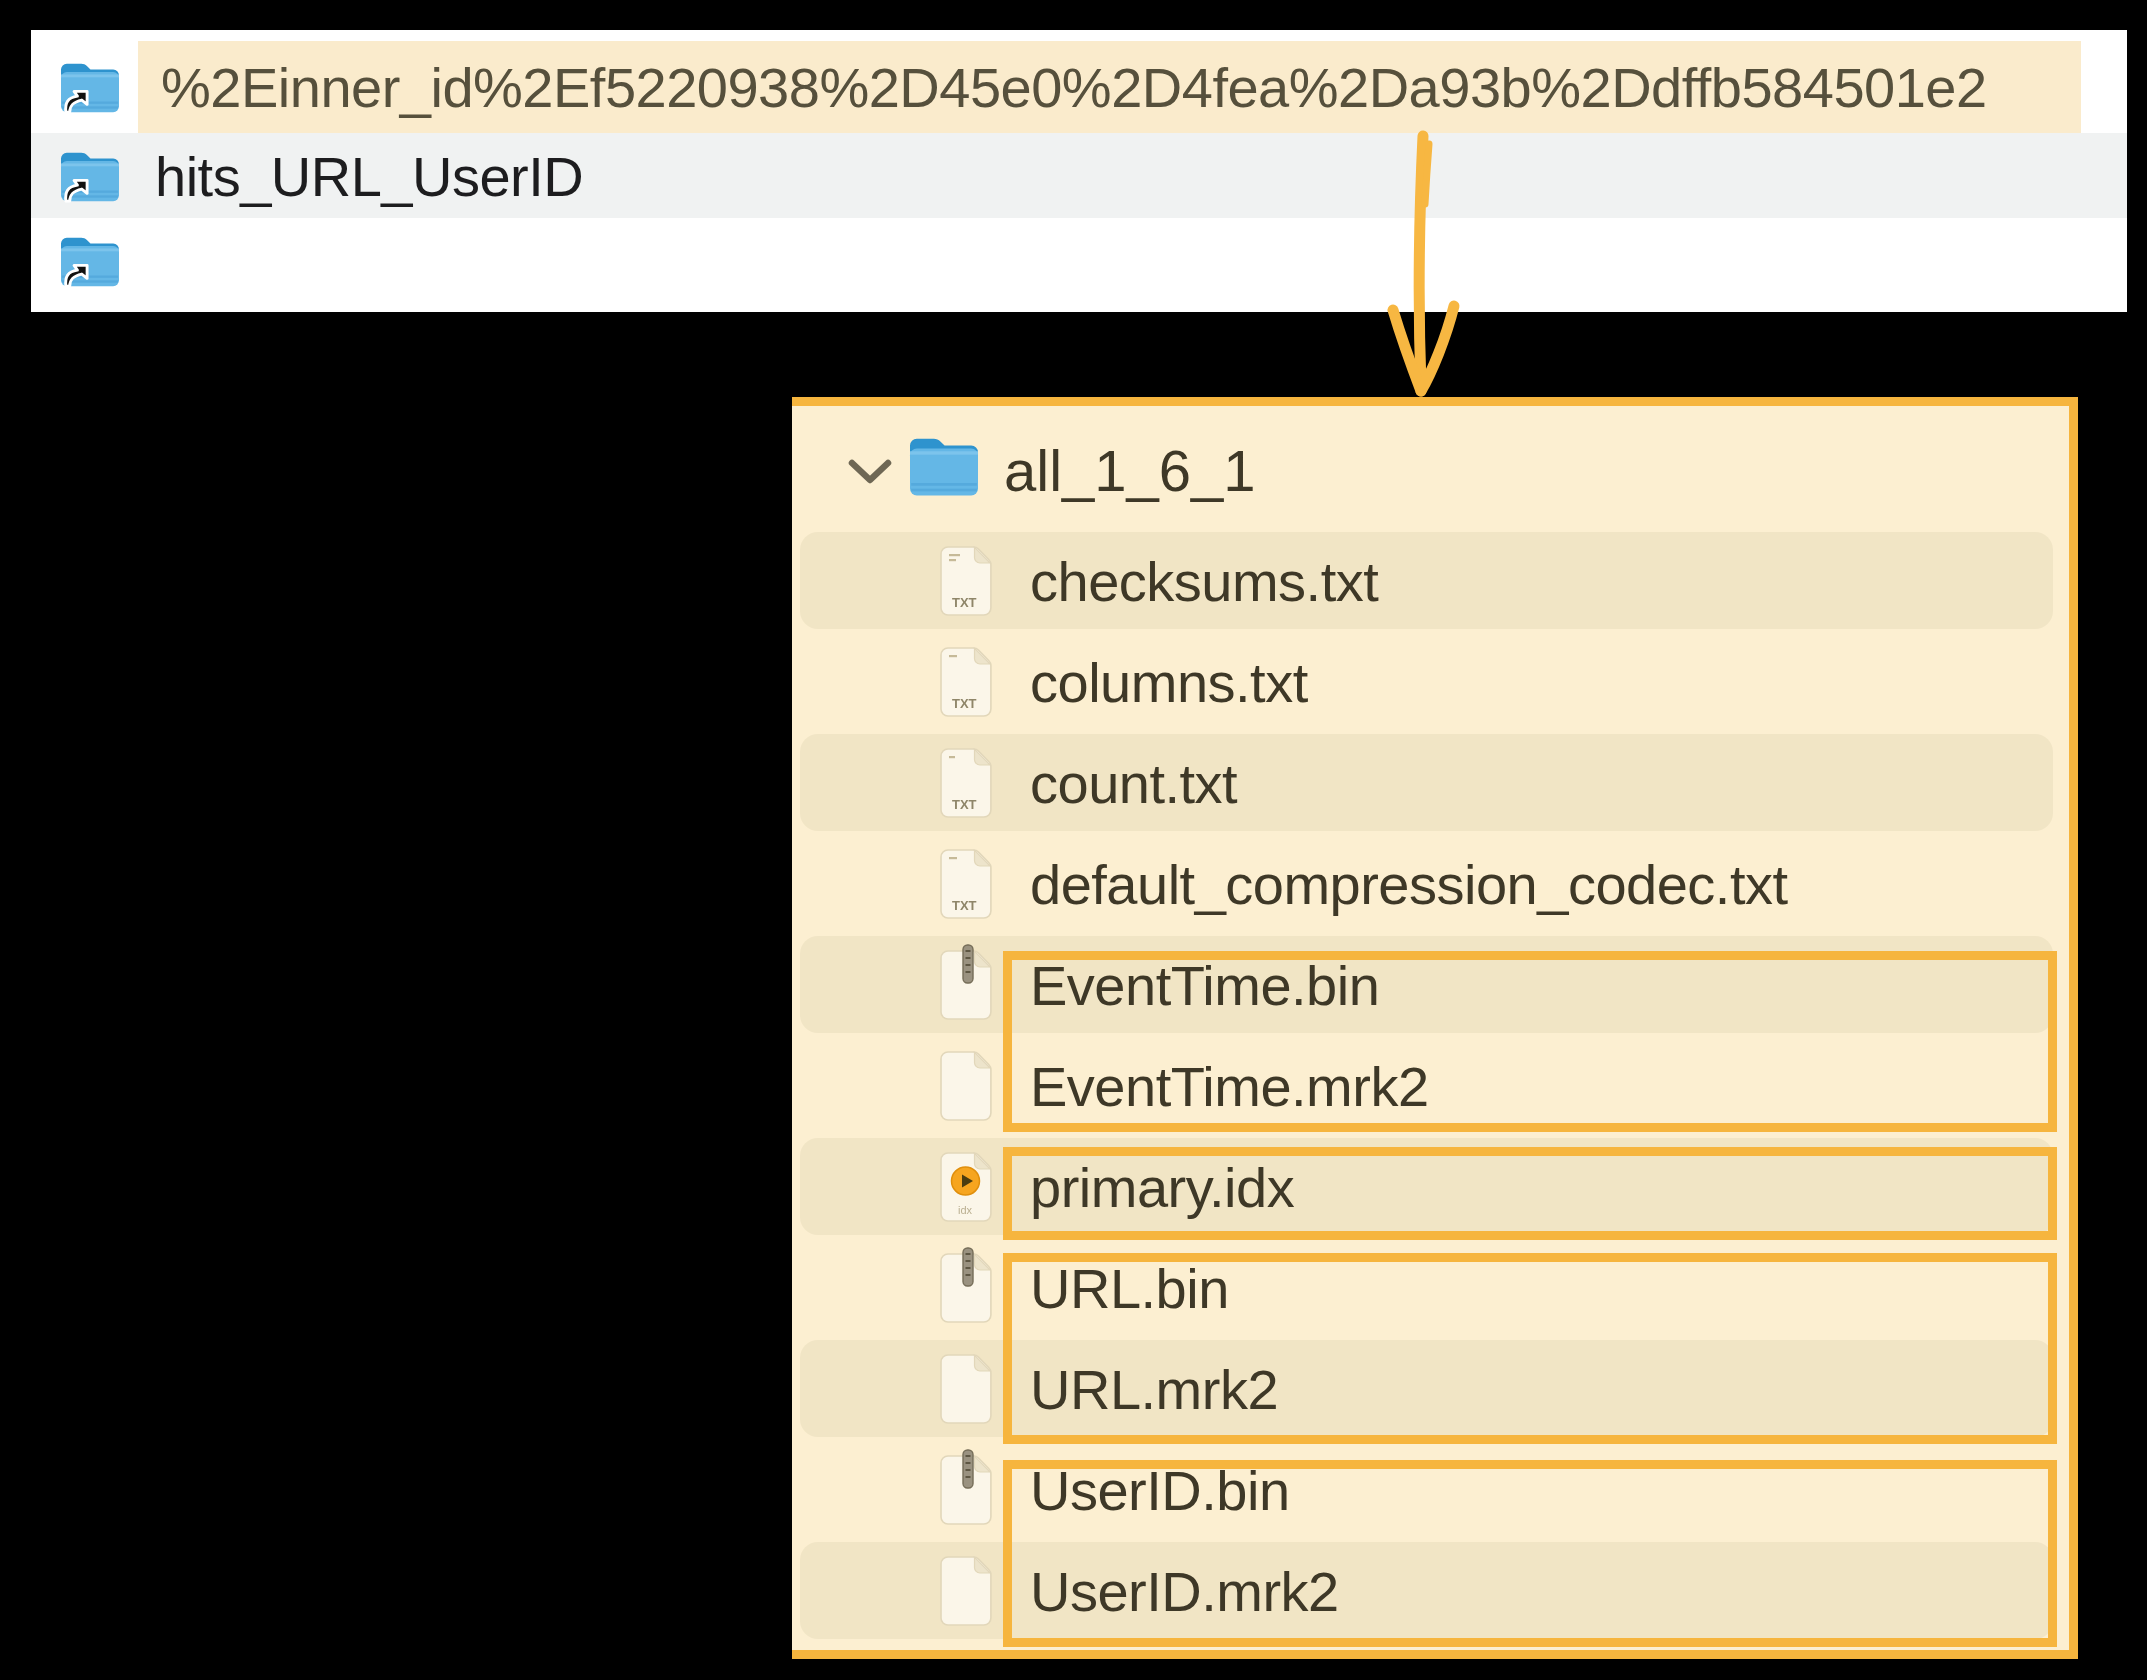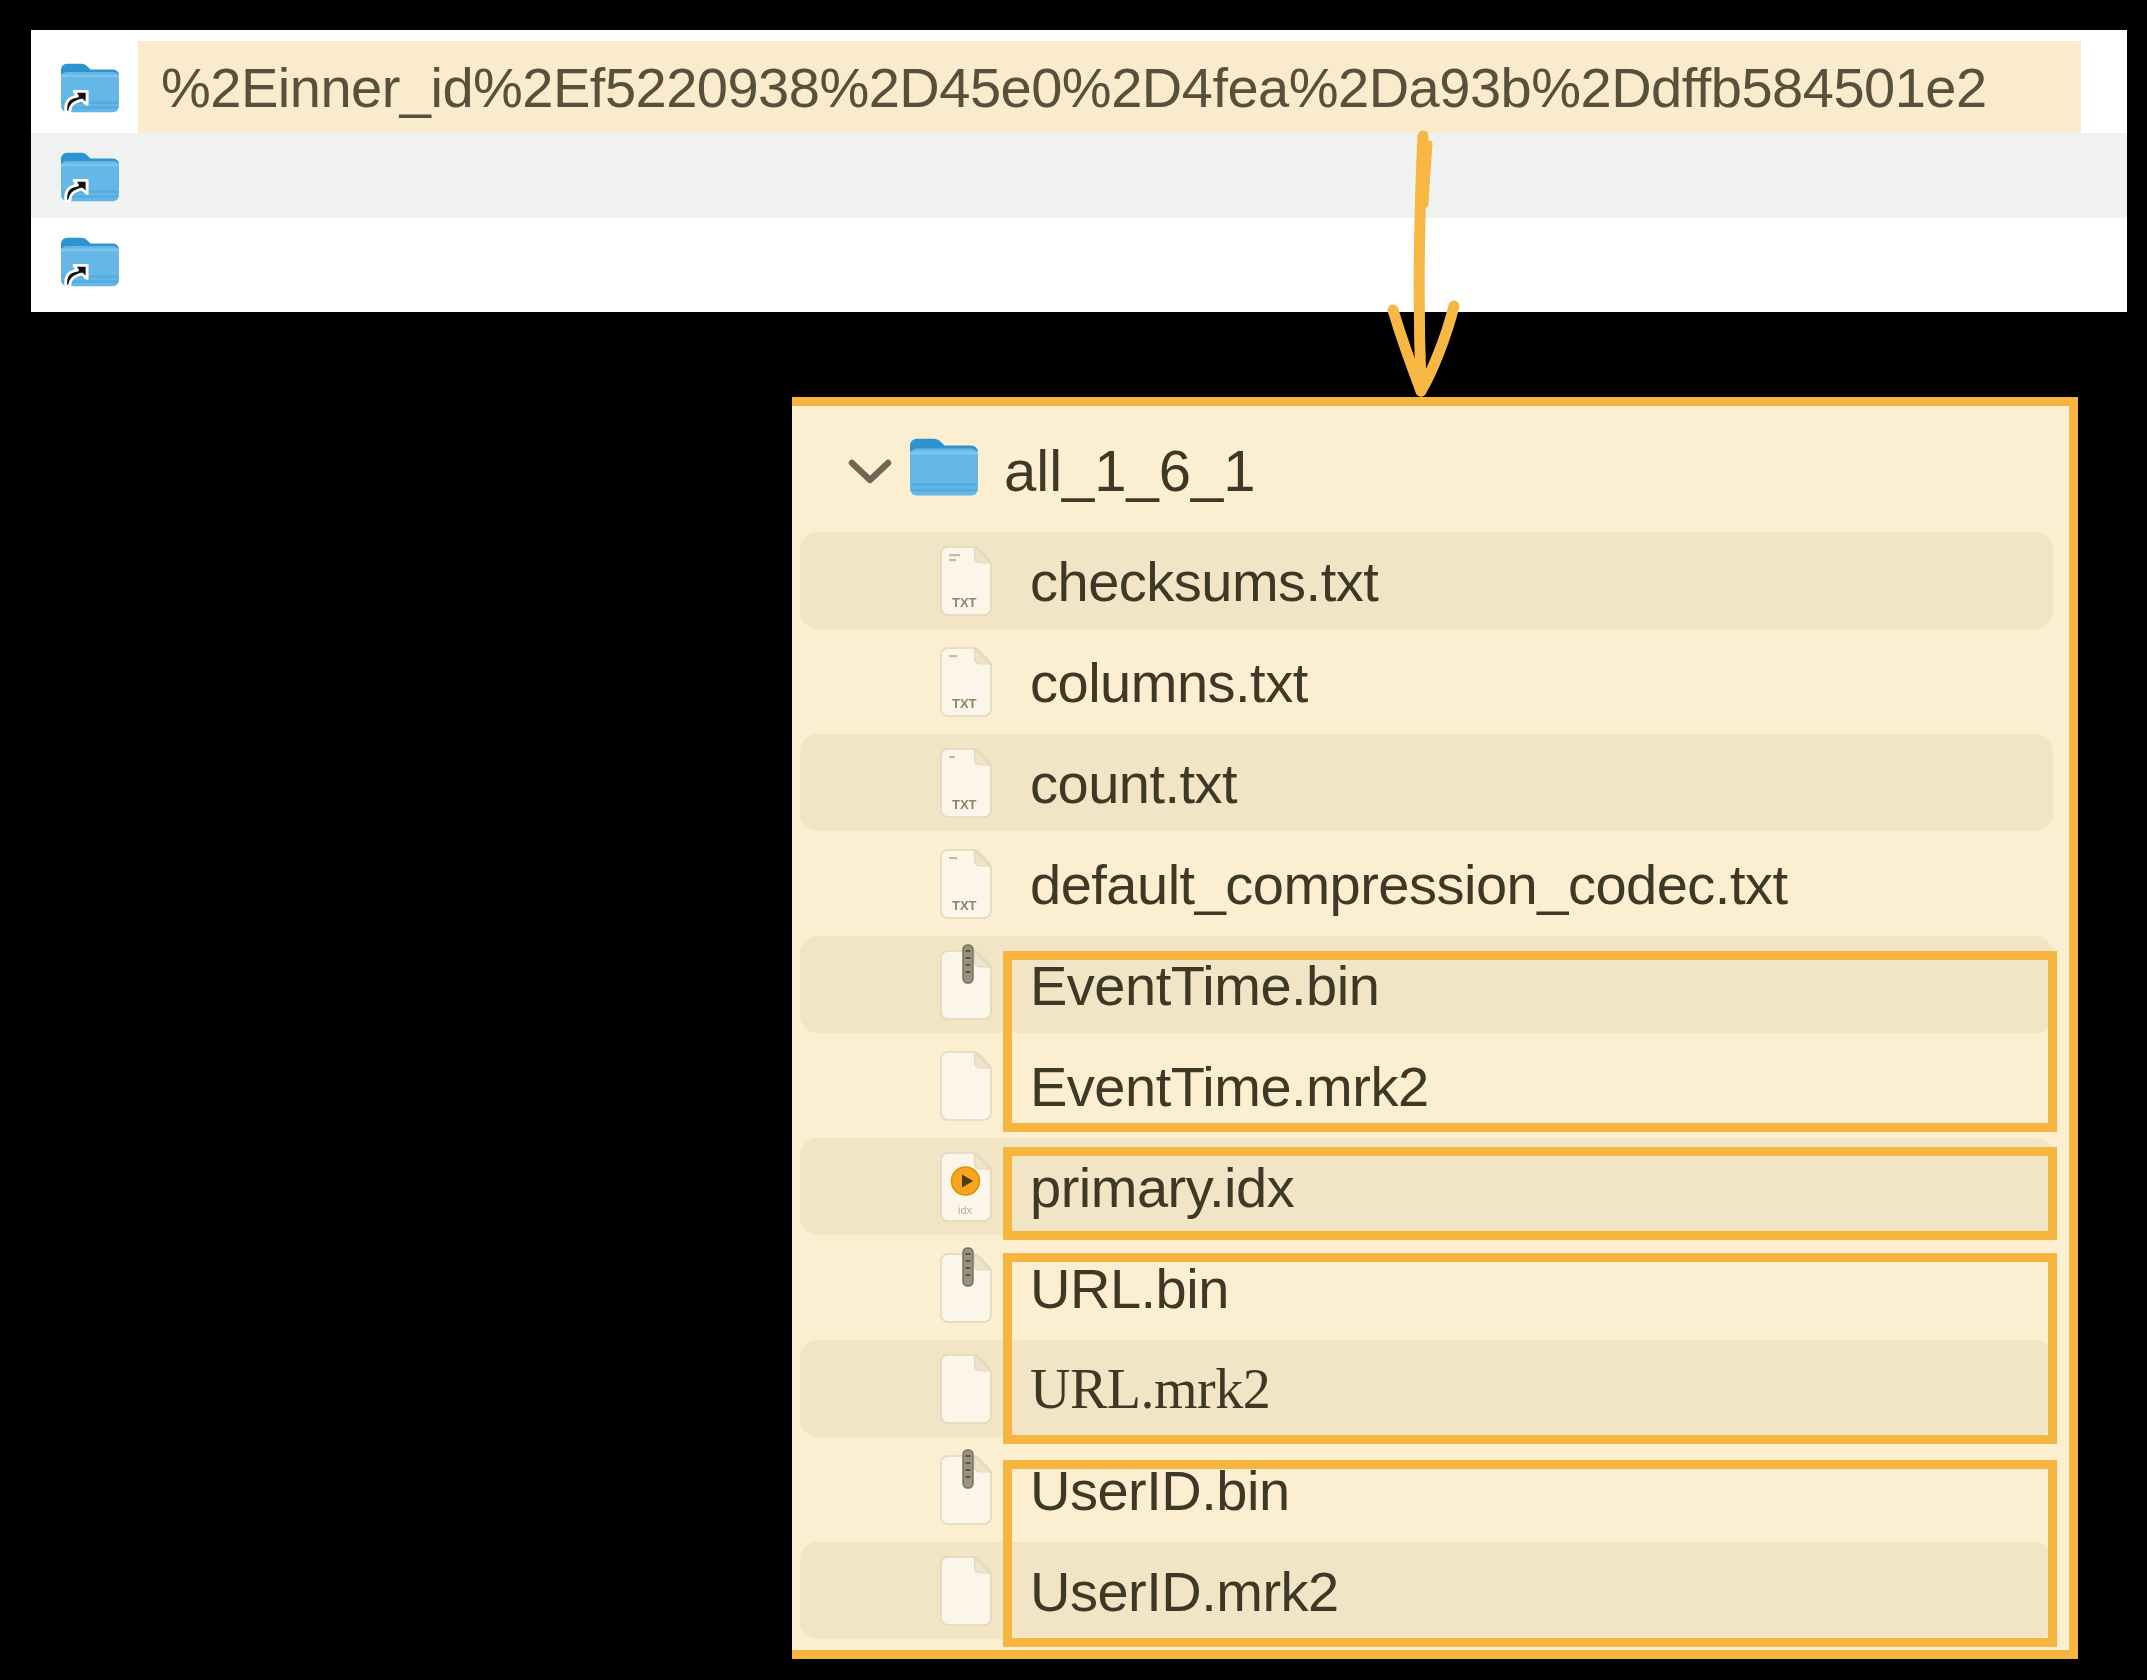--- a/index.html
+++ b/index.html
@@ -36,21 +36,21 @@
               background:#F1E5C5; border-radius:18px; }
   .t-icon { position:absolute; left:146px; top:14px; width:56px; height:74px; overflow:visible; }
   .t-label { position:absolute; left:238px; top:50%; transform:translateY(-50%);
              font-size:56px; color:#3E3827; white-space:nowrap; letter-spacing:-0.5px; }
 
   
   .t-row.i0  { top:124px; }  .t-row.i1  { top:225px; }
   .t-row.i2  { top:326px; }  .t-row.i3  { top:427px; }
   .t-row.i4  { top:528px; }  .t-row.i5  { top:629px;padding-left:24px; }
   .t-row.i6  { top:730px; }  .t-row.i7  { top:831px; }
-  .t-row.i8  { top:932px;font-family:Liberation Serif, serif; }  .t-row.i9  { top:1033px; }
+  .t-row.i8  { top:932px; }  .t-row.i9  { top:1033px; }
   .t-row.i10 { top:1134px; }
 
   
   .hl-box { position:absolute; left:211px; width:1054px; border:9px solid #F6B53E; pointer-events:none; }
   .hl-1 { top:545px;  height:181px; }
   .hl-2 { top:741px;  height:93px; }
   .hl-3 { top:847px;  height:191px; }
   .hl-4 { top:1054px; height:187px; }
 </style>
 </head>
@@ -89,20 +89,21 @@
           <use href="#def-alias"></use>
       </svg>
       <span class="f-label">%2Einner_id%2Ef5220938%2D45e0%2D4fea%2Da93b%2Ddffb584501e2</span>
     </div>
 
     <div class="f-row r1">
       <svg class="f-icon" viewBox="0 0 66 60">
         <use href="#def-folder"></use>
           <use href="#def-alias"></use>
       </svg>
+      <span class="f-label">hits_URL_UserID</span>
     </div>
 
     <div class="f-row r2">
       <svg class="f-icon" viewBox="0 0 66 60">
         <use href="#def-folder"></use>
           <use href="#def-alias"></use>
       </svg>
     </div>
   </div>
 

